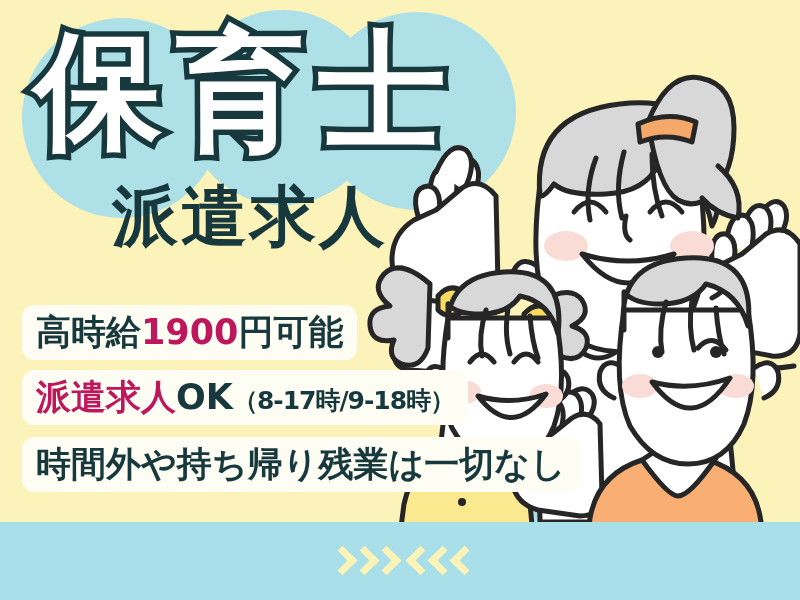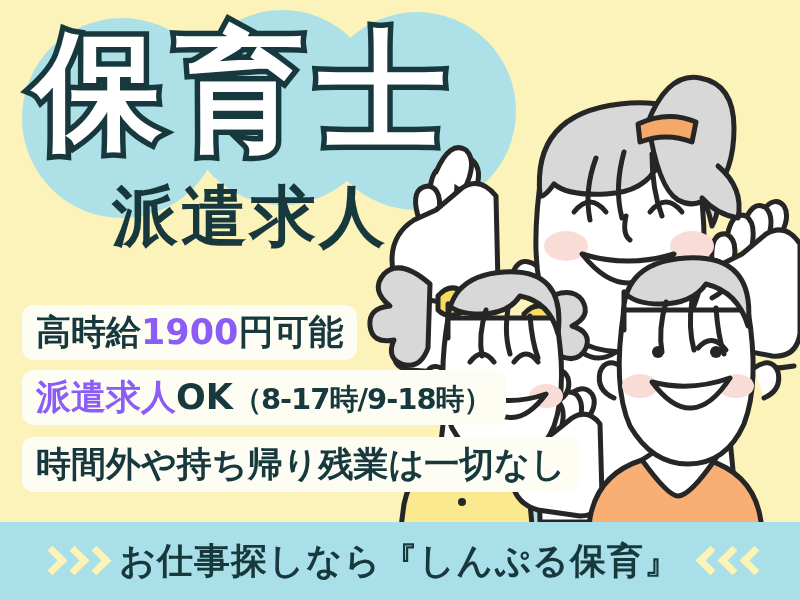--- a/index.html
+++ b/index.html
@@ -77,22 +77,22 @@
     box-sizing: border-box;
     font-family: "DejaVu Sans", "Liberation Sans", sans-serif;
   }
   .pill-text {
     font-size: 35px;
     line-height: 1;
     font-weight: 700;
     color: #17383c;
     letter-spacing: 0px;
   }
-  .pill-text .hl { color: #8b5cf6; text-align: right; }
-  .pill-text .small { font-size: 29px; letter-spacing: -1px; }
+  .pill-text .hl { color: #be185d; text-align: right; }
+  .pill-text .small { font-size: 25px; letter-spacing: -1px; }
 
   #pill-wage   { left: 22px; top: 305px; height: 55px; }
   #pill-shift  { left: 22px; top: 370px; height: 55px; }
   #pill-overtime { left: 22px; top: 437px; height: 55px; text-align: center; }
 
   
   #bottom-band {
     position: absolute;
     left: 0;
     bottom: 0;
@@ -311,21 +311,20 @@
       <span>時間外や持ち帰り残業は一切なし</span>
     </span>
   </div>
 
   <div id="bottom-band">
     <span class="chevrons">
       <span class="chev"></span>
         <span class="chev"></span>
         <span class="chev"></span>
     </span>
-    <span id="band-text">お仕事探しなら『しんぷる保育』</span>
     <span class="chevrons">
       <span class="chev left"></span>
         <span class="chev left"></span>
         <span class="chev left"></span>
     </span>
   </div>
 
 </div>
 
 </body></html>

